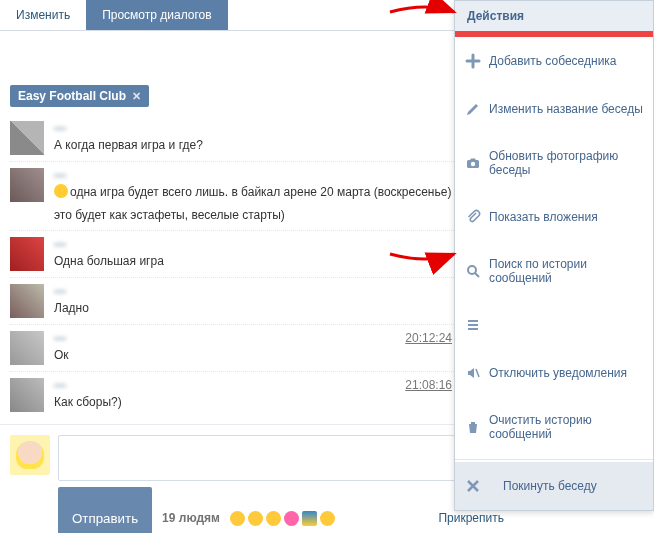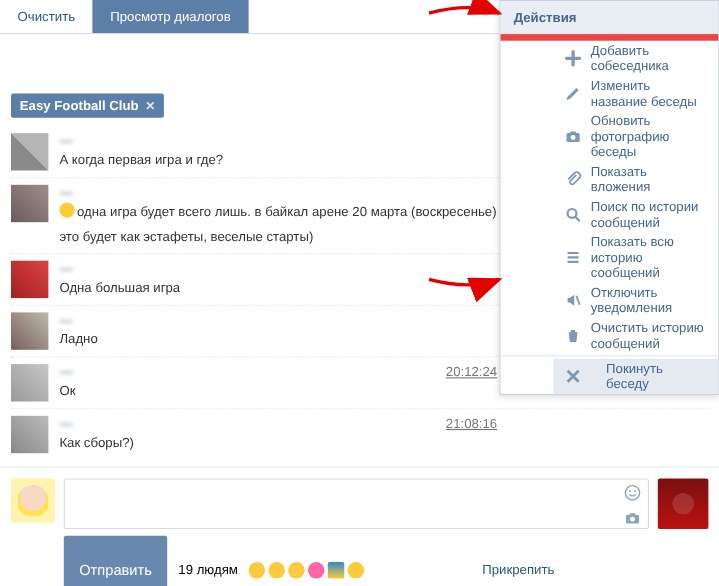--- a/index.html
+++ b/index.html
@@ -28,48 +28,48 @@
   .input-avatar { width: 40px; height: 40px; margin-right: 8px; background: #fff3b0; border-radius: 2px; position: relative; }
   .input-avatar::after { content:""; position:absolute; inset:6px; background: radial-gradient(circle at 50% 40%, #f7d9c4 0 55%, transparent 56%), #ffe34d; border-radius:50% 50% 40% 40%; }
   .input-box-wrap { flex: 1; }
   .input-box { border: 1px solid #d4dce5; border-radius: 2px; min-height: 46px; position: relative; padding: 6px; }
   .input-icons { position: absolute; right: 6px; top: 4px; display: flex; flex-direction: column; gap: 4px; color: #8fa4bd; }
   .input-side { width: 46px; height: 46px; margin-left: 8px; background: linear-gradient(#7a1010,#b11); border-radius: 2px; position: relative; }
   .input-side::after { content:""; position:absolute; inset:6px; background: radial-gradient(circle,#fff2 0 40%,transparent 41%); }
 
   .input-footer { display: flex; align-items: center; margin-top: 6px; gap: 10px; }
   .send-btn { background: #6888ad; color: #fff; border: none; padding: 24px 14px; border-radius: 2px; cursor: pointer; }
-  .recipients { color: #000000; }
+  .recipients { color: #737373; font-weight: bold; }
   .mini-emojis { display: flex; gap: 3px; }
   .mini-emojis span { width: 15px; height: 15px; border-radius: 50%; display:inline-block; }
   .attach-link { color: #2b587a; margin-left: auto; margin-right: 86px; }
 
   .dropdown { position: absolute; top: 0; right: 0; width: 200px; background: #fff; border: 1px solid #c5d0db; box-shadow: 0 2px 6px rgba(0,0,0,.15); }
   .dd-header { background: #e9eef4; padding: 8px 12px; color: #45668e; font-weight: 600; border-bottom: 6px solid #ef4444; }
-  .dd-item { display: flex; align-items: center; padding: 2px 10px; color: #45668e; cursor: pointer; gap: 8px; margin-left: 48px; }
+  .dd-item { display: flex; align-items: center; padding: 16px 10px; color: #45668e; cursor: pointer; gap: 8px; }
   .dd-item.highlight { background: #e5e9f0; gap: 22px; }
   .dd-sep { height: 1px; background: #e1e6ee; margin: 2px 0; }
   .dd-icon { width: 16px; height: 16px; flex-shrink: 0; }
 
   .arrow { position: absolute; pointer-events: none; }
   .arrow svg { overflow: visible; }
 
   
   .av1{background:linear-gradient(45deg,#8a8a8a 0 50%,#b5b5b5 0)}
   .av2{background:linear-gradient(45deg,#6b5a5a,#a08e8e)}
   .av3{background:linear-gradient(45deg,#7a5e5e,#bba)}
   .av4{background:linear-gradient(45deg,#a02020,#d44)}
   .av5{background:linear-gradient(45deg,#999,#c7c7c7)}
   .av6{background:linear-gradient(45deg,#888,#bbb)}
 </style>
 </head>
 <body>
 
 <div class="tabs">
-  <div class="tab">Очистить</div>
+  <div class="tab">Изменить</div>
   <div class="tab active">Просмотр диалогов</div>
 </div>
 
 <div class="chip-row">
   <div class="chip">
     <span>Easy Football Club</span>
     <span class="chip-x">✕</span>
   </div>
 </div>
 
@@ -200,21 +200,20 @@
         <span class="dd-icon"><svg viewBox="0 0 16 16">
             <circle cx="7" cy="7" r="4" fill="none" stroke="#7e98b6" stroke-width="2"></circle>
             <path d="M10 10l4 4" stroke="#7e98b6" stroke-width="2"></path>
           </svg></span>
         <span>Поиск по истории сообщений</span>
       </div>
       <div class="dd-item">
         <span class="dd-icon"><svg viewBox="0 0 16 16">
             <path d="M3 4h10M3 8h10M3 12h10" stroke="#7e98b6" stroke-width="2"></path>
           </svg></span>
-        <span>Показать всю историю сообщений</span>
       </div>
       <div class="dd-item">
         <span class="dd-icon"><svg viewBox="0 0 16 16">
             <path d="M3 6v4h2l4 3V3L5 6H3z" fill="#7e98b6"></path>
             <path d="M11 4l3 8" stroke="#7e98b6" stroke-width="1.6"></path>
           </svg></span>
         <span>Отключить уведомления</span>
       </div>
       <div class="dd-item">
         <span class="dd-icon"><svg viewBox="0 0 16 16">

